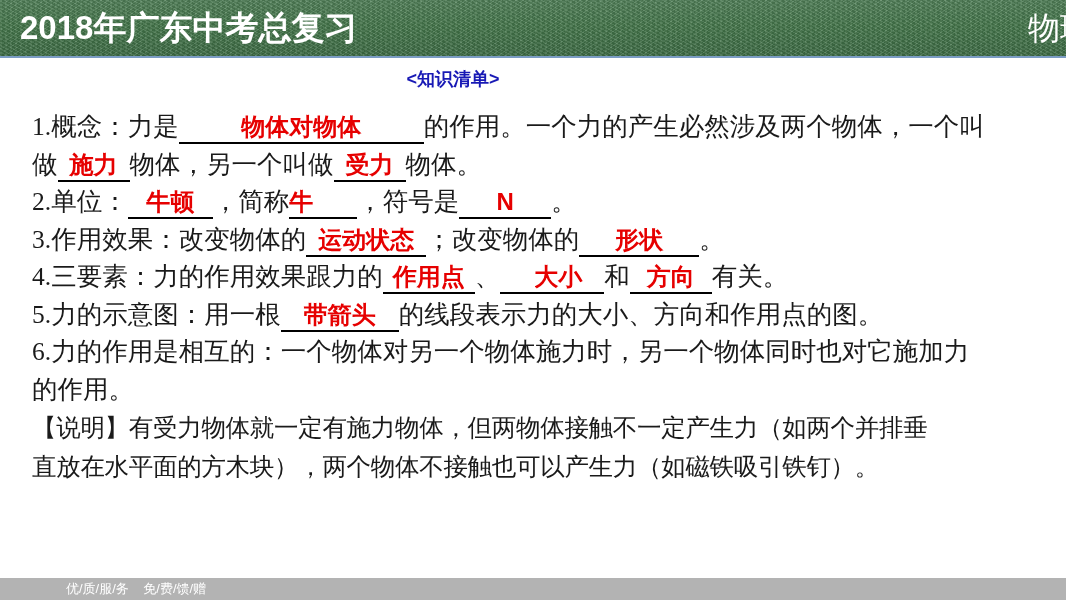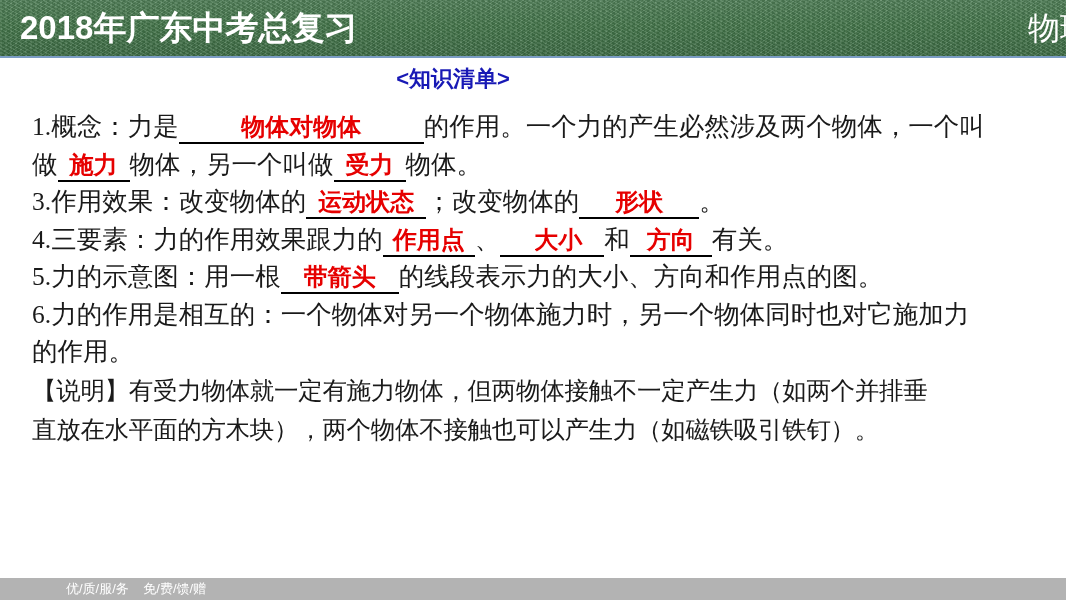--- a/index.html
+++ b/index.html
@@ -64,21 +64,21 @@
 
   
   .section-title {
     position: absolute;
     left: 0;
     top: 64px;
     width: 906px;
     text-align: center;
     font-family: "Liberation Sans", "DejaVu Sans", sans-serif;
     font-weight: bold;
-    font-size: 22px;
+    font-size: 18px;
     line-height: 30px;
     color: #1819b5;
   }
 
   
   .content {
     position: absolute;
     left: 32px;
     top: 108px;
     width: 1020px;
@@ -155,20 +155,23 @@
 
 
   <div class="line">
     <span>1.概念：力是</span><span class="blank" style="width:245px;">物体对物体</span><span>的作用。一个力的产生必然涉及两个物体，一个叫</span>
   </div>
 
   <div class="line">
     <span>做</span><span class="blank" style="width:72px;">施力</span><span>物体，另一个叫做</span><span class="blank" style="width:72px;">受力</span><span>物体。</span>
   </div>
 
+  <div class="line">
+    <span>2.单位：</span><span class="blank" style="width:85px;">牛顿</span><span>，简称</span><span class="blank" style="width:68px;text-align:left;">牛</span><span>，符号是</span><span class="blank" style="width:92px;">N</span><span>。</span>
+  </div>
 
   <div class="line">
     <span>3.作用效果：改变物体的</span><span class="blank" style="width:120px;">运动状态</span><span>；改变物体的</span><span class="blank" style="width:120px;">形状</span><span>。</span>
   </div>
 
   <div class="line">
     <span>4.三要素：力的作用效果跟力的</span><span class="blank" style="width:92px;">作用点</span><span>、</span><span class="blank" style="width:104px;text-align:center;padding-left:12px;box-sizing:border-box;">大小</span><span>和</span><span class="blank" style="width:82px;">方向</span><span>有关。</span>
   </div>
 
   <div class="line">

